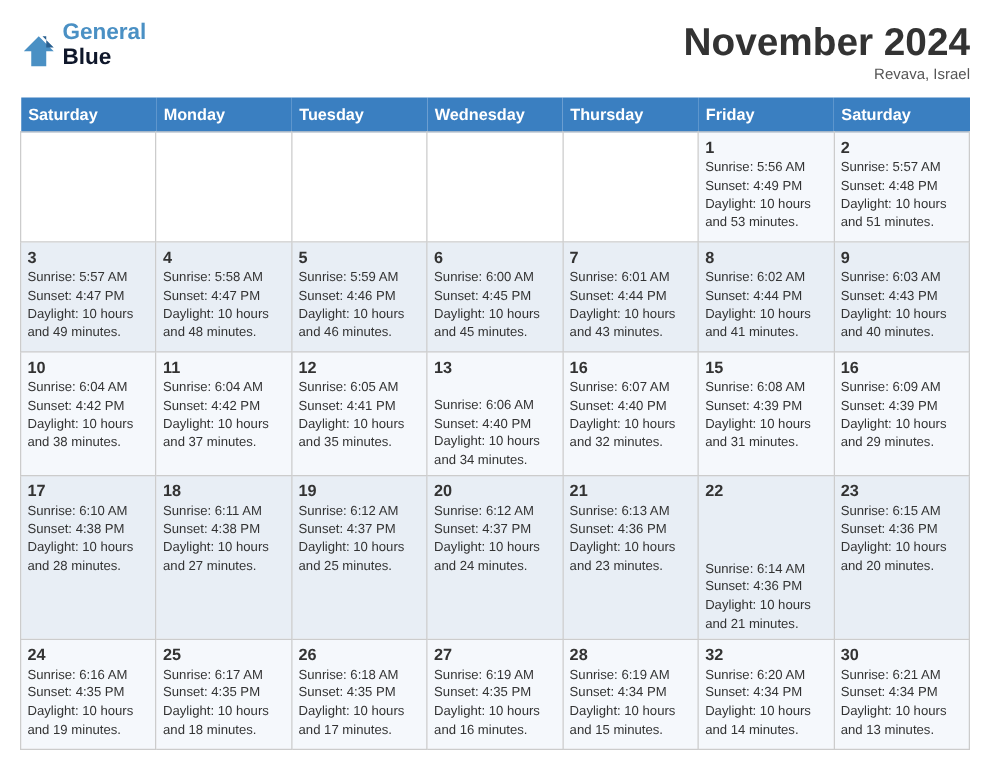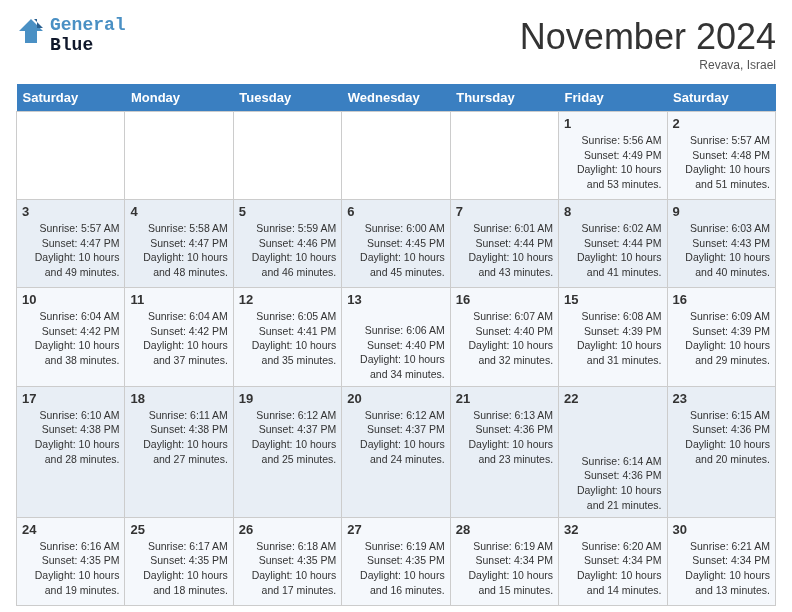--- a/index.html
+++ b/index.html
@@ -11,43 +11,42 @@
       padding: 16px;
     }
     .header {
       display: flex;
       justify-content: space-between;
       align-items: flex-start;
       margin-bottom: 12px;
     }
     .logo {
       display: flex;
-      align-items: flex-start;
+      align-items: flex-end;
       gap: 4px;
-      font-family: Liberation Mono, monospace;
     }
     .logo-text {
       font-size: 18px;
       font-weight: bold;
       color: #333;
       line-height: 1.1;
     }
     .logo-text span {
       color: #4a90c4;
     }
     .logo-icon {
       width: 30px;
       height: 30px;
     }
     .title-block {
       text-align: right;
     }
     .month-year {
-      font-size: 36px;
-      font-weight: normal;
+      font-size: 31px;
+      font-weight: bold;
       color: #333;
     }
     .location {
       font-size: 12px;
       color: #555;
     }
     table {
       width: 100%;
       border-collapse: collapse;
       table-layout: fixed;
@@ -78,21 +77,20 @@
     .day-num {
       font-size: 13px;
       font-weight: bold;
       display: block;
       margin-bottom: 2px;
     }
     .day-info {
       font-size: 10.5px;
       line-height: 1.4;
       color: #333;
-      text-align: right;
     }
     .empty-cell {
       background: #fff !important;
     }
   </style>
 </head>
 <body>
 
 <div class="header">
   <div class="logo">

